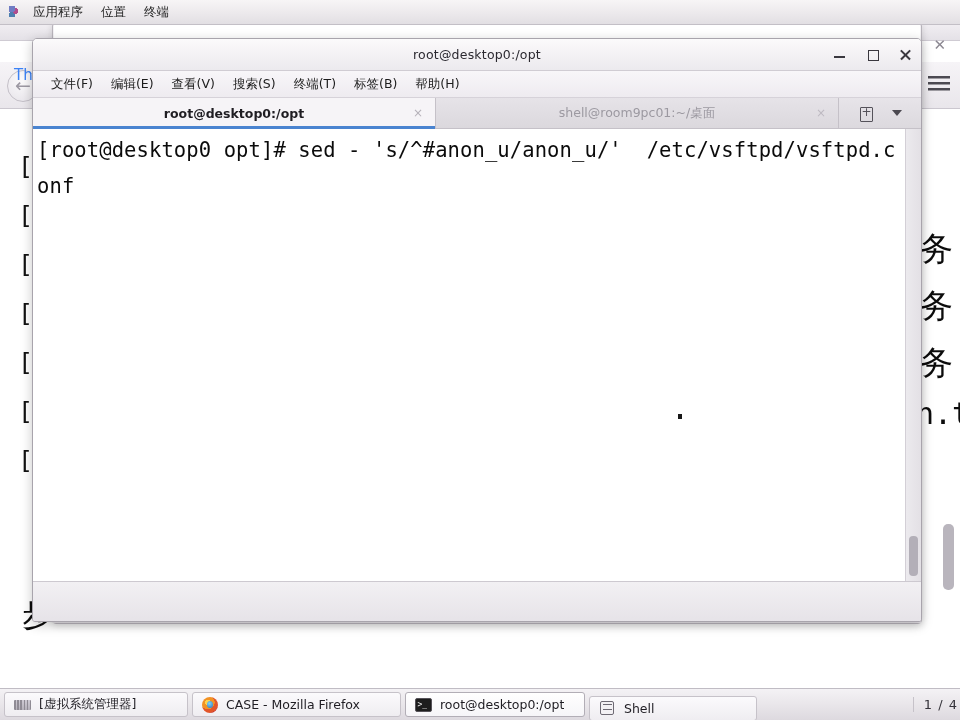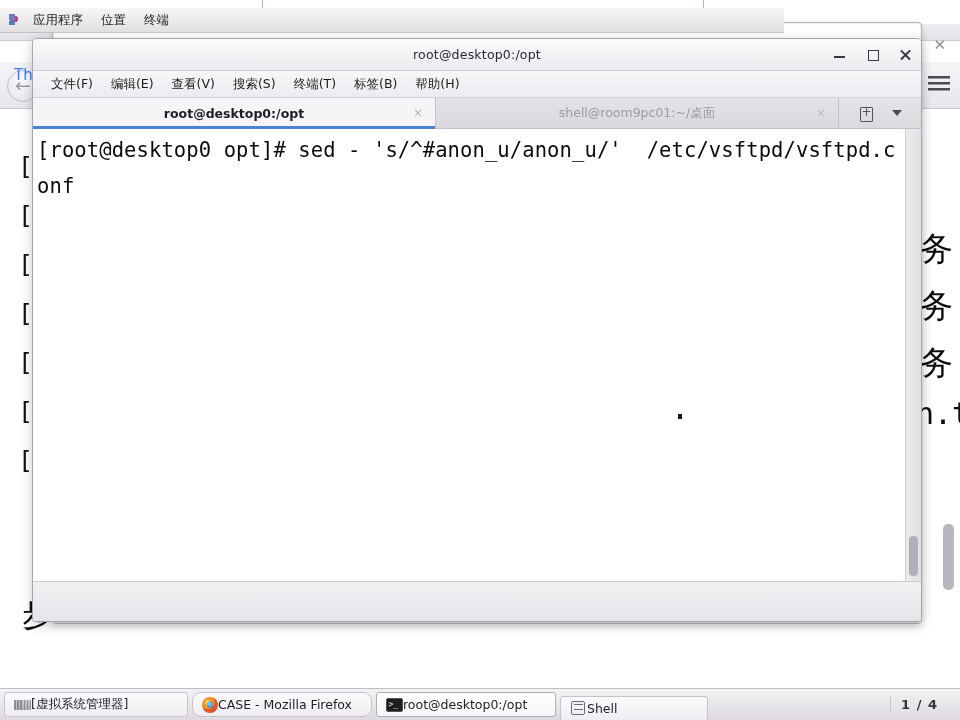--- a/index.html
+++ b/index.html
@@ -11,22 +11,22 @@
     font-family: "DejaVu Sans", "Liberation Sans", sans-serif;
   }
   body {
     background: #ffffff;
     position: relative;
   }
 
   
   #top-panel {
     position: absolute;
-    left: 0; top: 8px;
-    width: 784px; height: 24px;
+    left: 0; top: 0;
+    width: 960px; height: 24px;
     background: linear-gradient(to bottom, #f7f5f6 0%, #ece9ec 55%, #e2dfe3 100%);
     border-bottom: 1px solid #c3bfc6;
     display: flex;
     align-items: center;
     font-size: 12.5px;
     color: #1d1d1d;
     z-index: 100;
   }
   #top-panel .menu-item {
     padding: 2px 9px;
@@ -457,55 +457,54 @@
     align-items: center;
     z-index: 100;
     box-sizing: border-box;
     padding: 0 2px;
   }
   .task-btn {
     height: 25px;
     margin: 0 2px;
     display: flex;
     align-items: center;
-    gap: 0;
+    gap: 8px;
     padding: 0 9px;
     border: 1px solid #c6c2c9;
     border-radius: 3px;
     background: linear-gradient(to bottom, #fbfafc, #efedf1);
     font-size: 12.5px;
     color: #1f1d23;
     box-sizing: border-box;
     white-space: nowrap;
     overflow: hidden;
   }
   .task-btn.active {
     background: linear-gradient(to bottom, #ffffff, #f6f5f8);
     border-color: #b2aeb6;
   }
   .task-label {
     overflow: hidden;
     text-overflow: ellipsis;
     white-space: nowrap;
   }
   #tb-vmm   { width: 184px; }
-  #tb-ff    { width: 180px; border-radius: 9px; }
+  #tb-ff    { width: 209px; }
   #tb-term  { width: 180px; }
   #tb-gedit { width: 192px; }
-  #tb-shell { width: 148px; margin-top: 7px; }
+  #tb-shell { width: 168px; margin-top: 7px; }
   #workspace {
     margin-left: auto;
-    margin-right: 20px;
+    margin-right: 0;
     font-size: 13px;
     color: #35333a;
     letter-spacing: 1px;
     padding-left: 10px;
     border-left: 1px solid #c6c2c9;
     white-space: nowrap;
-    font-weight: bold;
   }
 
   .tb-ico { width: 17px; height: 16px; position: relative; flex: 0 0 auto; }
   .ico-vmm::before {
     content:"";
     position:absolute; left:0; top:3px; width:17px; height:10px;
     background:
       repeating-linear-gradient(to right, #8f8b94 0 1.6px, transparent 1.6px 3.2px),
       linear-gradient(#cfcbd4,#b5b1ba);
     border-radius:1px;

